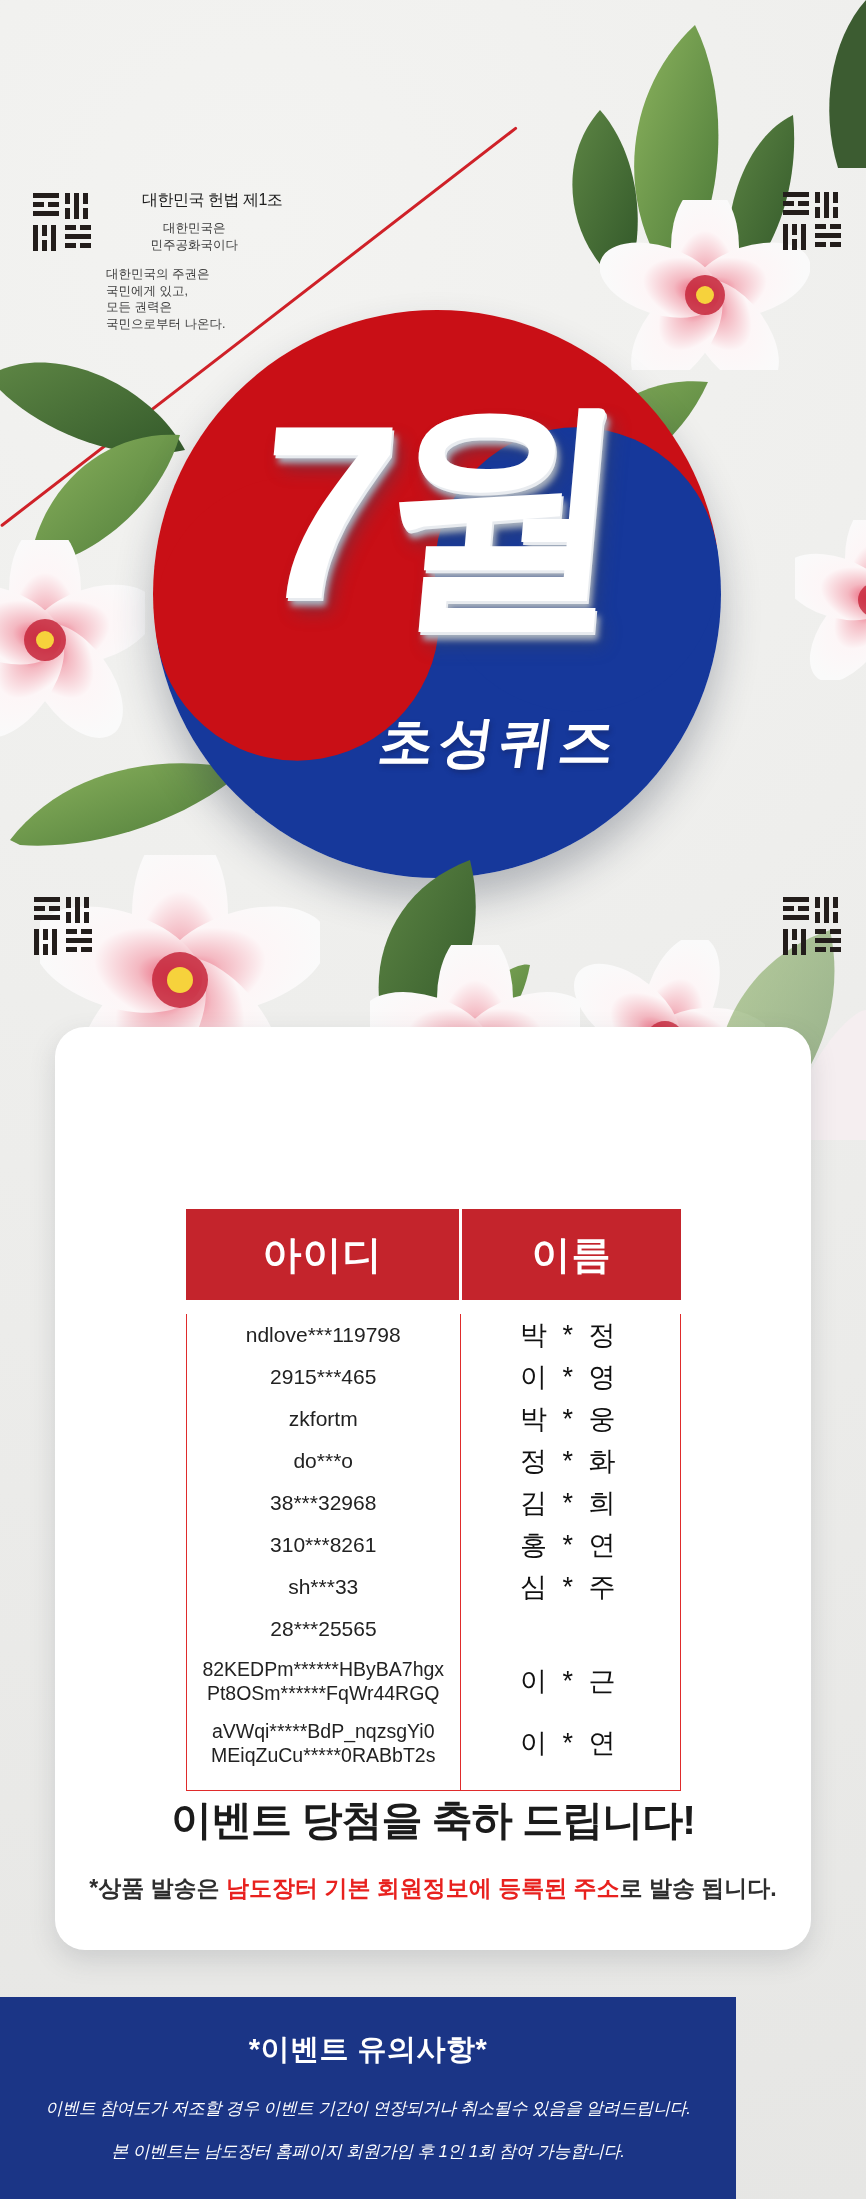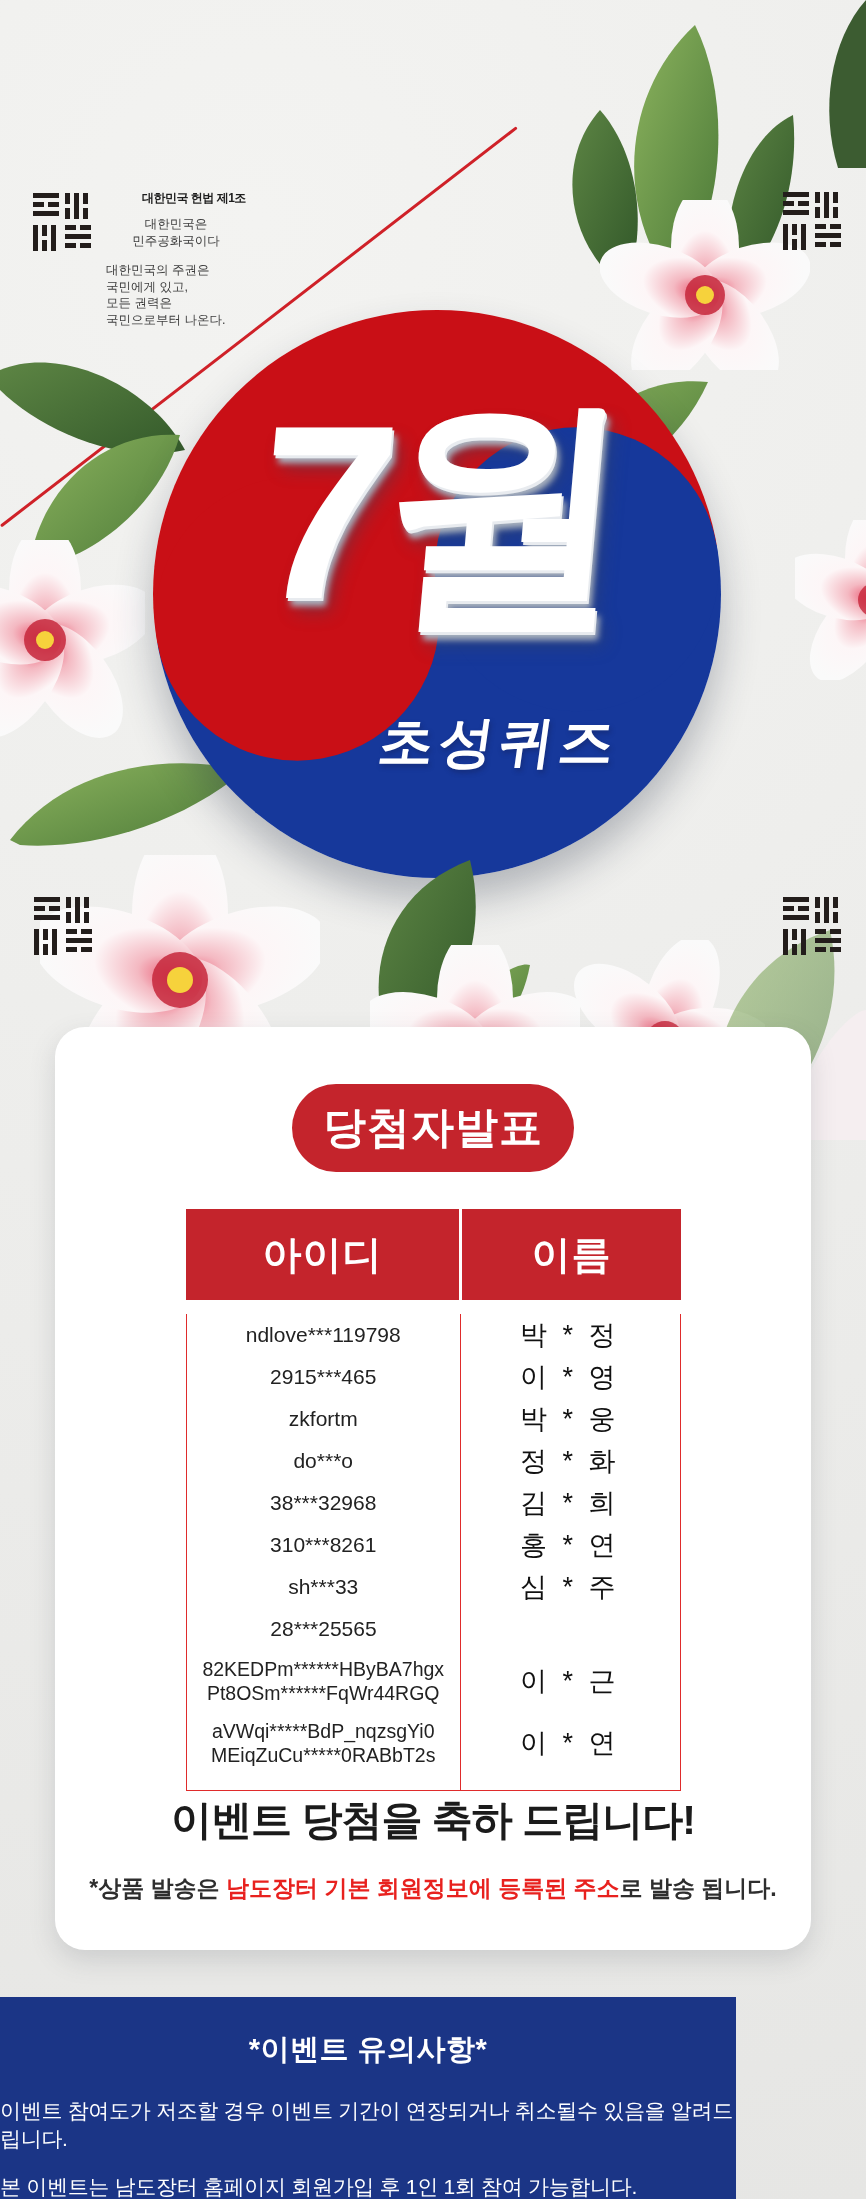--- a/index.html
+++ b/index.html
@@ -2,21 +2,21 @@
 <html><head>
 <meta charset="utf-8">
 <style>
   html,body{margin:0;padding:0;background:#d8d8d8;}
   .page{position:relative;width:866px;height:2199px;margin:0 auto;overflow:hidden;
         background:#ededeb;
         background-image:radial-gradient(circle at 30% 10%, #f3f3f1 0%, #ececea 55%, #e6e6e4 100%);
         font-family:"Liberation Sans","DejaVu Sans",sans-serif;}
   
   .constitution{position:absolute;left:106px;top:190px;color:#2b2b2b;}
-  .constitution .c-title{font-size:12px;font-weight:bold;color:#1d1d1d;letter-spacing:-0.5px;padding-left:36px;}
+  .constitution .c-title{font-size:16px;font-weight:normal;color:#1d1d1d;letter-spacing:-0.5px;padding-left:36px;}
   .constitution .c-sub{margin-top:9px;font-size:12.5px;line-height:1.32;color:#3c3c3c;text-align:center;}
   .constitution .c-para{margin-top:13px;font-size:12.5px;line-height:1.32;color:#3c3c3c;}
   
   .trigram{position:absolute;width:58px;height:58px;}
   
   .red-line{position:absolute;left:0;top:525px;width:652px;height:3px;background:#cf2128;
             transform-origin:0 0;transform:rotate(-37.7deg);border-radius:2px;}
   
   .taegeuk{position:absolute;left:153px;top:310px;width:568px;height:568px;border-radius:50%;
            overflow:hidden;box-shadow:0 22px 38px rgba(40,50,70,.30);}
@@ -55,21 +55,21 @@
   .t-row.tall .t-id{font-size:19.5px;}
   .t-name{width:221px;text-align:center;font-size:27px;color:#111;letter-spacing:4px;}
   .congrats{position:absolute;left:0;top:766px;width:100%;text-align:center;
             font-size:41px;font-weight:bold;color:#1b1b1b;letter-spacing:-1px;}
   .ship-note{position:absolute;left:0;top:846px;width:100%;text-align:center;
              font-size:23px;font-weight:bold;color:#2e2e2e;}
   .ship-note .hl{color:#e8211e;}
   
   .footer{position:absolute;left:0;top:1997px;width:736px;height:202px;background:var(--navy);color:#fff;}
   .footer .f-title{margin-top:33px;text-align:center;font-size:29px;font-weight:bold;letter-spacing:0.5px;}
-  .footer .f-line{font-size:21px;letter-spacing:-0.3px;}
+  .footer .f-line{text-align:center;font-size:17px;letter-spacing:-0.3px;font-style:italic;}
   .footer .f-line.l1{margin-top:27px;}
   .footer .f-line.l2{margin-top:20px;}
 </style>
 </head>
 <body>
 
 <div class="page" style="--accent-red: #c4242c; --tg-red: #c90f16; --tg-blue: #16389b; --navy: #1b3586;">
 
   <svg width="0" height="0" style="position:absolute">
     <defs>
@@ -355,21 +355,20 @@
         <rect x="18" y="32" width="5" height="26"></rect>
       <rect x="32" y="32" width="11" height="5"></rect>
         <rect x="47" y="32" width="11" height="5"></rect>
         <rect x="32" y="41" width="26" height="5"></rect>
         <rect x="32" y="50" width="11" height="5"></rect>
         <rect x="47" y="50" width="11" height="5"></rect>
     </g>
   </svg>
 
   <div class="card">
-    <div class="badge">당첨자발표</div>
     <div class="table">
       <div class="t-head">
         <div class="h-cell c1">아이디</div>
         <div class="h-cell c2">이름</div>
       </div>
       <div class="t-body" id="table-body">
           <div class="t-row">
             <div class="t-id">
               <div>ndlove***119798</div>
             </div>

